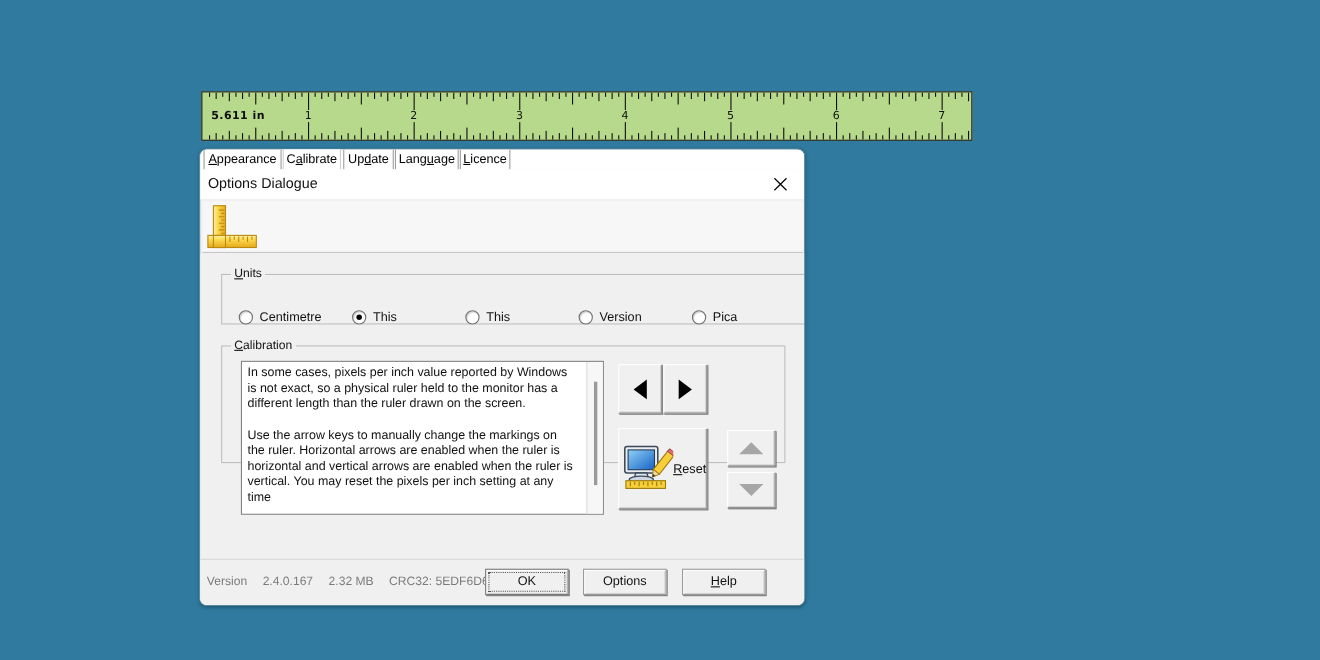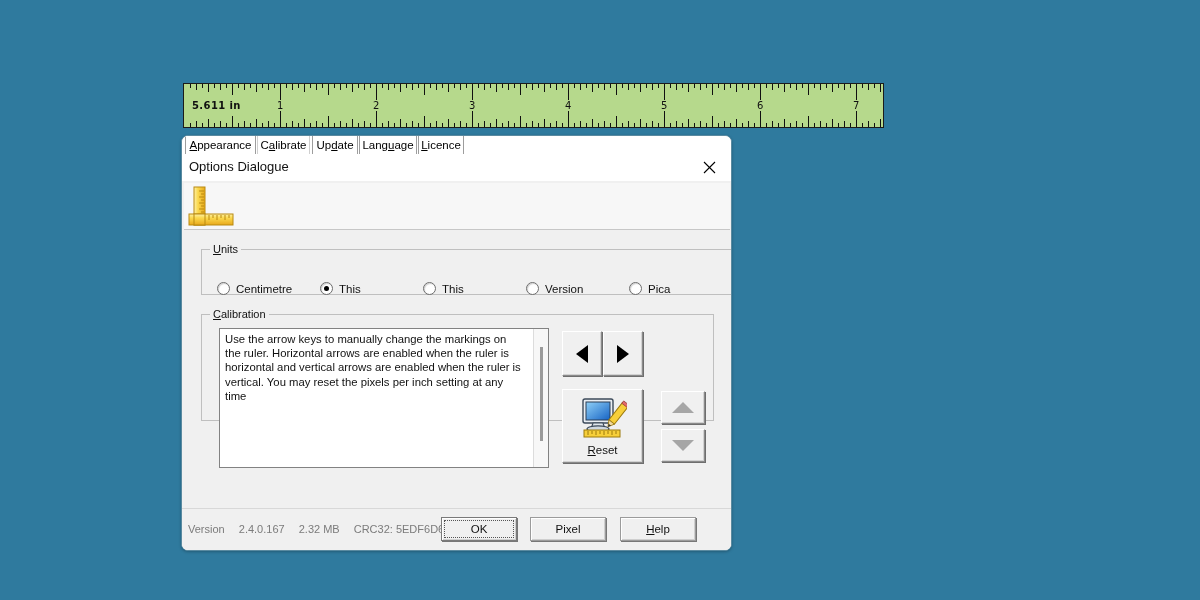--- a/index.html
+++ b/index.html
@@ -166,21 +166,21 @@
     box-sizing:border-box;
     display:flex;align-items:center;justify-content:center;
     cursor:default;
   }
   .tri{width:0;height:0;}
   .tri.left {border-top:9px solid transparent;border-bottom:9px solid transparent;border-right:12px solid #000;}
   .tri.right{border-top:9px solid transparent;border-bottom:9px solid transparent;border-left:12px solid #000;}
   .tri.up   {border-left:11px solid transparent;border-right:11px solid transparent;border-bottom:11px solid #a6a6a6;}
   .tri.down {border-left:11px solid transparent;border-right:11px solid transparent;border-top:11px solid #a6a6a6;}
 
-  #resetbtn{flex-direction:column;}
+  #resetbtn{flex-direction:row;justify-content:flex-end;}
   #resetbtn .rlbl{
     font-size:11.5px;color:#111;margin-top:2px;
   }
   #resetbtn .rlbl u{text-decoration:underline;}
 
   
   #footer{
     position:absolute;left:0;bottom:0;width:551px;height:42px;
     background:#f0f0f0;border-top:1px solid #d8d8d8;
     box-sizing:border-box;
@@ -558,20 +558,21 @@
           </div>
         </div>
     </fieldset>
 
     <fieldset class="grp" id="calgrp" style="left:19px;top:77px;width:513px;height:113px;">
       <legend><u id="cal-legend-u">C</u><span id="cal-legend-rest">alibration</span></legend>
     </fieldset>
 
     <div id="textbox" style="left:37px;top:97px;">
       <div class="content">
+        <p>In some cases, pixels per inch value reported by Windows is not exact, so a physical ruler held to the monitor has a different length than the ruler drawn on the screen.</p>
         <p>Use the arrow keys to manually change the markings on the ruler.  Horizontal arrows are enabled when the ruler is horizontal and vertical arrows are enabled when the ruler is vertical.  You may reset the pixels per inch setting at any time</p>
       </div>
       <div id="tbscroll">
         <div id="tbthumb"></div>
       </div>
     </div>
 
     <div class="btn3d" id="btn-left" style="left:380px;top:100px;width:40px;height:45px;">
       <span class="tri left" style="border-right-color: rgb(0, 0, 0);"></span>
     </div>
@@ -630,20 +631,20 @@
     <div id="verinfo">
       <span>Version</span>
       <span>2.4.0.167</span>
       <span>2.32 MB</span>
       <span>CRC32: 5EDF6D66</span>
     </div>
     <div class="fbtn default" style="left:259px;width:76px;">
       <span class="inner">OK</span>
     </div>
     <div class="fbtn" style="left:348px;width:76px;">
-      <span>Pixel</span>
+      <span>Options</span>
     </div>
     <div class="fbtn" style="left:438px;width:76px;">
       <span><u id="help-u">H</u><span id="help-rest">elp</span></span>
     </div>
   </div>
 
 </div>
 
 </body></html>

